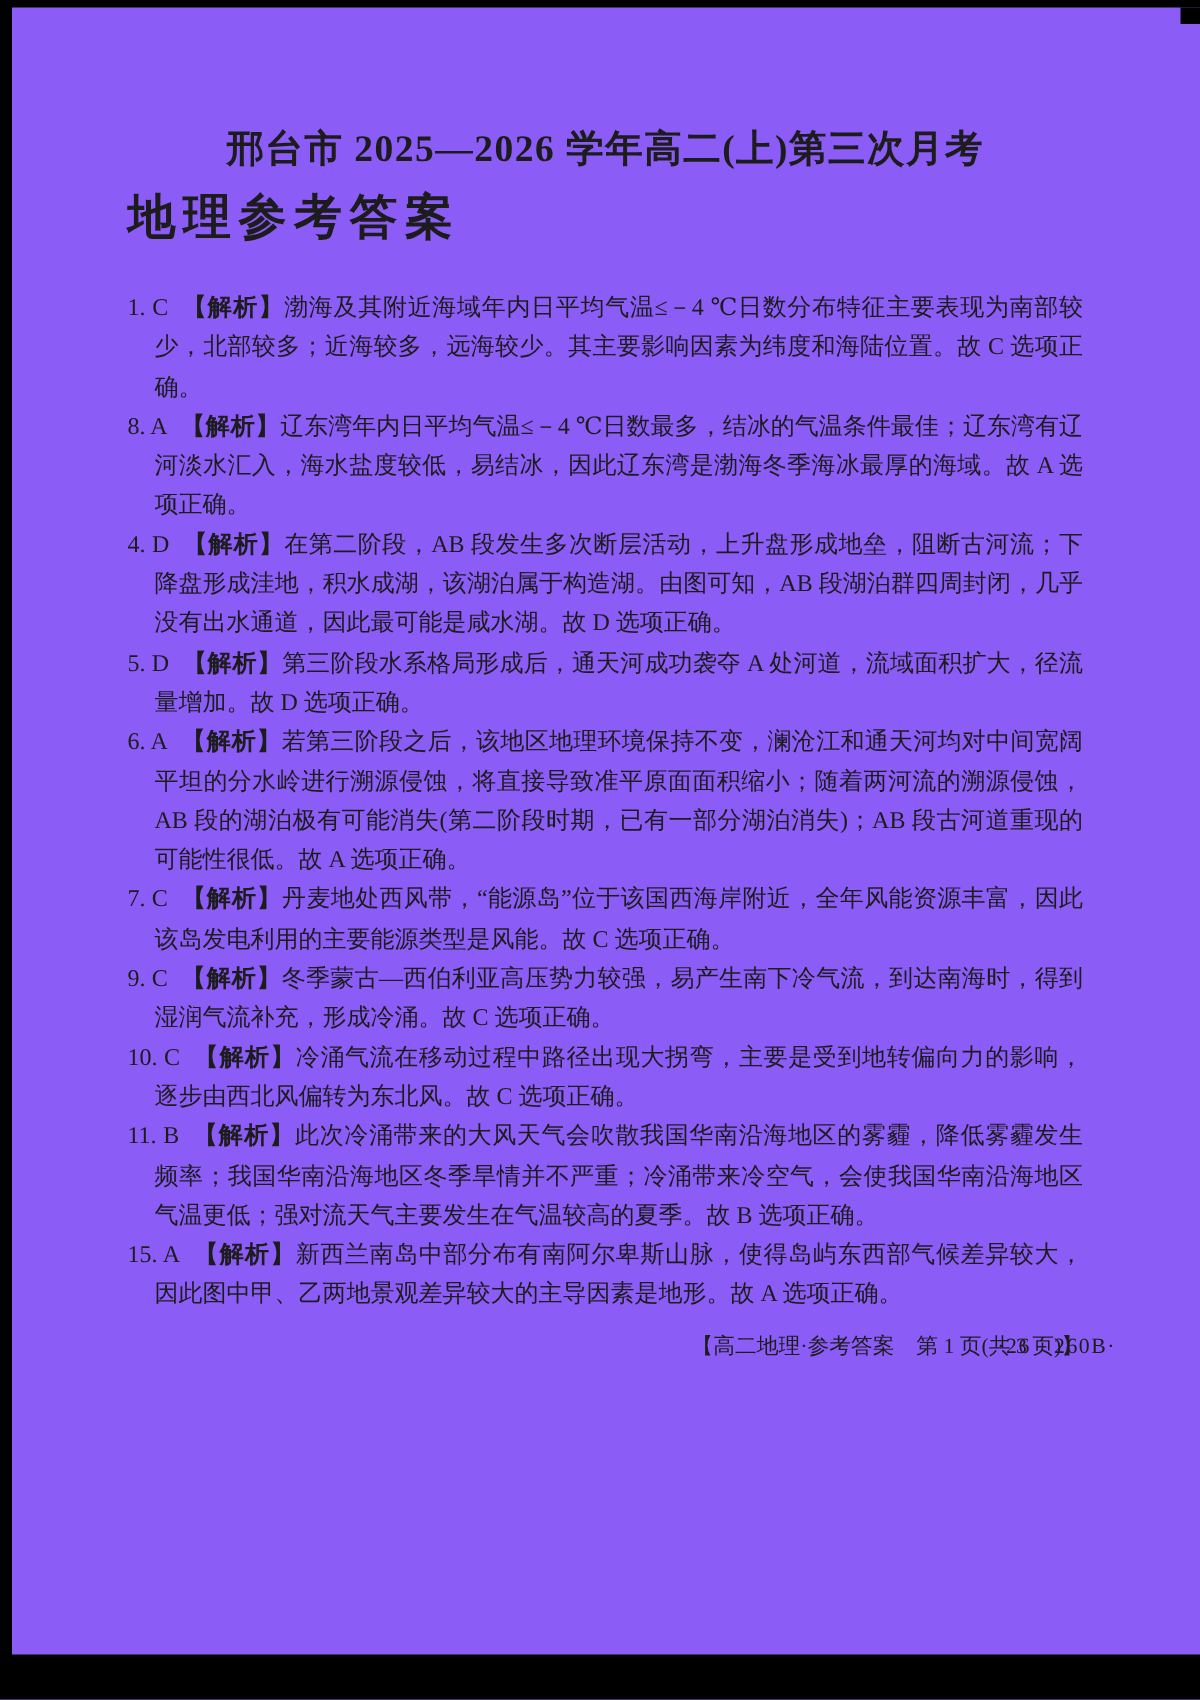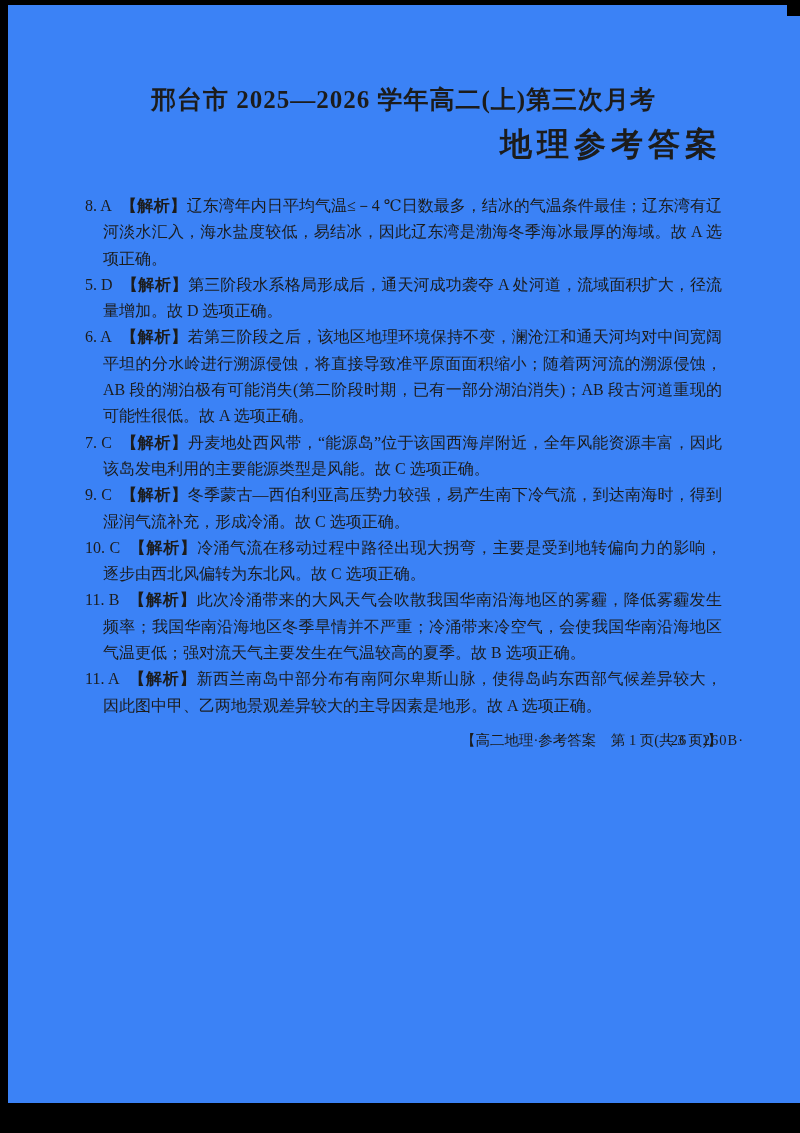--- a/index.html
+++ b/index.html
@@ -8,21 +8,21 @@
     position: relative;
     background: #000;
     font-family: "Liberation Serif", "DejaVu Serif", serif;
     color: #1c1c1c;
     overflow: hidden;
   }
   .page {
     position: absolute;
     left: 8px; top: 5px;
     width: 792px; height: 1098px;
-    background: #3b82f6;
+    background: #8b5cf6;
   }
   .corner-mark {
     position: absolute;
     right: 0; top: 0;
     width: 13px; height: 11px;
     background: #000;
   }
   .content {
     padding: 78px 78px 0 77px;
   }
@@ -30,21 +30,21 @@
     margin: 0;
     text-align: center;
     font-size: 25px;
     font-weight: bold;
     letter-spacing: 1px;
     line-height: 34px;
     font-family: "Liberation Serif", "DejaVu Serif", serif;
   }
   .title-line2 {
     margin: 6px 0 28px 0;
-    text-align: right;
+    text-align: left;
     font-size: 32px;
     font-weight: bold;
     letter-spacing: 5px;
     line-height: 42px;
   }
   .answer-list { }
   .item {
     margin: 0;
     font-size: 16px;
     line-height: 26.3px;
@@ -82,28 +82,30 @@
 <body>
 
 <div class="page">
   <div class="corner-mark"></div>
   <div class="content">
 
     <h1 class="title-line1">邢台市 2025—2026 学年高二(上)第三次月考</h1>
     <h2 class="title-line2">地理参考答案</h2>
 
     <div class="answer-list">
+      <p class="item"><span class="head">1. C</span><span class="label">【解析】</span><span class="text">渤海及其附近海域年内日平均气温≤－4 ℃日数分布特征主要表现为南部较少，北部较多；近海较多，远海较少。其主要影响因素为纬度和海陆位置。故 C 选项正确。</span></p>
       <p class="item"><span class="head">8. A</span><span class="label">【解析】</span><span class="text">辽东湾年内日平均气温≤－4 ℃日数最多，结冰的气温条件最佳；辽东湾有辽河淡水汇入，海水盐度较低，易结冰，因此辽东湾是渤海冬季海冰最厚的海域。故 A 选项正确。</span></p>
+      <p class="item"><span class="head">4. D</span><span class="label">【解析】</span><span class="text">在第二阶段，AB 段发生多次断层活动，上升盘形成地垒，阻断古河流；下降盘形成洼地，积水成湖，该湖泊属于构造湖。由图可知，AB 段湖泊群四周封闭，几乎没有出水通道，因此最可能是咸水湖。故 D 选项正确。</span></p>
       <p class="item"><span class="head">5. D</span><span class="label">【解析】</span><span class="text">第三阶段水系格局形成后，通天河成功袭夺 A 处河道，流域面积扩大，径流量增加。故 D 选项正确。</span></p>
       <p class="item"><span class="head">6. A</span><span class="label">【解析】</span><span class="text">若第三阶段之后，该地区地理环境保持不变，澜沧江和通天河均对中间宽阔平坦的分水岭进行溯源侵蚀，将直接导致准平原面面积缩小；随着两河流的溯源侵蚀，AB 段的湖泊极有可能消失(第二阶段时期，已有一部分湖泊消失)；AB 段古河道重现的可能性很低。故 A 选项正确。</span></p>
       <p class="item"><span class="head">7. C</span><span class="label">【解析】</span><span class="text">丹麦地处西风带，“能源岛”位于该国西海岸附近，全年风能资源丰富，因此该岛发电利用的主要能源类型是风能。故 C 选项正确。</span></p>
       <p class="item"><span class="head">9. C</span><span class="label">【解析】</span><span class="text">冬季蒙古—西伯利亚高压势力较强，易产生南下冷气流，到达南海时，得到湿润气流补充，形成冷涌。故 C 选项正确。</span></p>
       <p class="item"><span class="head">10. C</span><span class="label">【解析】</span><span class="text">冷涌气流在移动过程中路径出现大拐弯，主要是受到地转偏向力的影响，逐步由西北风偏转为东北风。故 C 选项正确。</span></p>
       <p class="item"><span class="head">11. B</span><span class="label">【解析】</span><span class="text">此次冷涌带来的大风天气会吹散我国华南沿海地区的雾霾，降低雾霾发生频率；我国华南沿海地区冬季旱情并不严重；冷涌带来冷空气，会使我国华南沿海地区气温更低；强对流天气主要发生在气温较高的夏季。故 B 选项正确。</span></p>
-      <p class="item"><span class="head">11. A</span><span class="label">【解析】</span><span class="text">新西兰南岛中部分布有南阿尔卑斯山脉，使得岛屿东西部气候差异较大，因此图中甲、乙两地景观差异较大的主导因素是地形。故 A 选项正确。</span></p>
+      <p class="item"><span class="head">15. A</span><span class="label">【解析】</span><span class="text">新西兰南岛中部分布有南阿尔卑斯山脉，使得岛屿东西部气候差异较大，因此图中甲、乙两地景观差异较大的主导因素是地形。故 A 选项正确。</span></p>
     </div>
 
     <div class="footer">
       <span class="center-text">【高二地理·参考答案　第 1 页(共 3 页)】</span>
       <span class="right-code">·26－260B·</span>
     </div>
 
   </div>
 </div>
 

